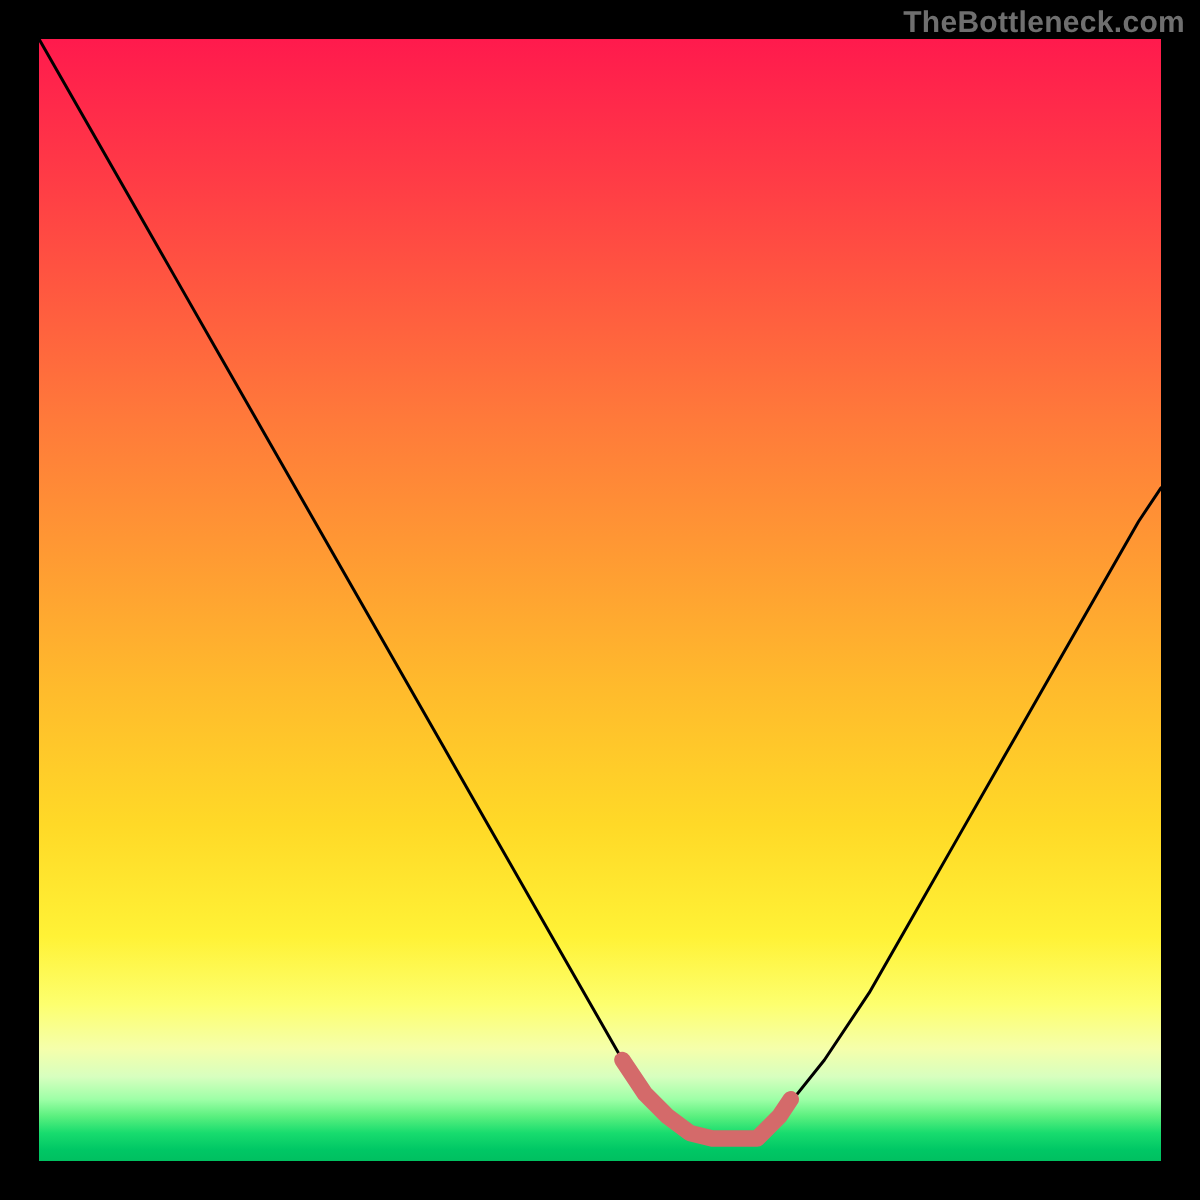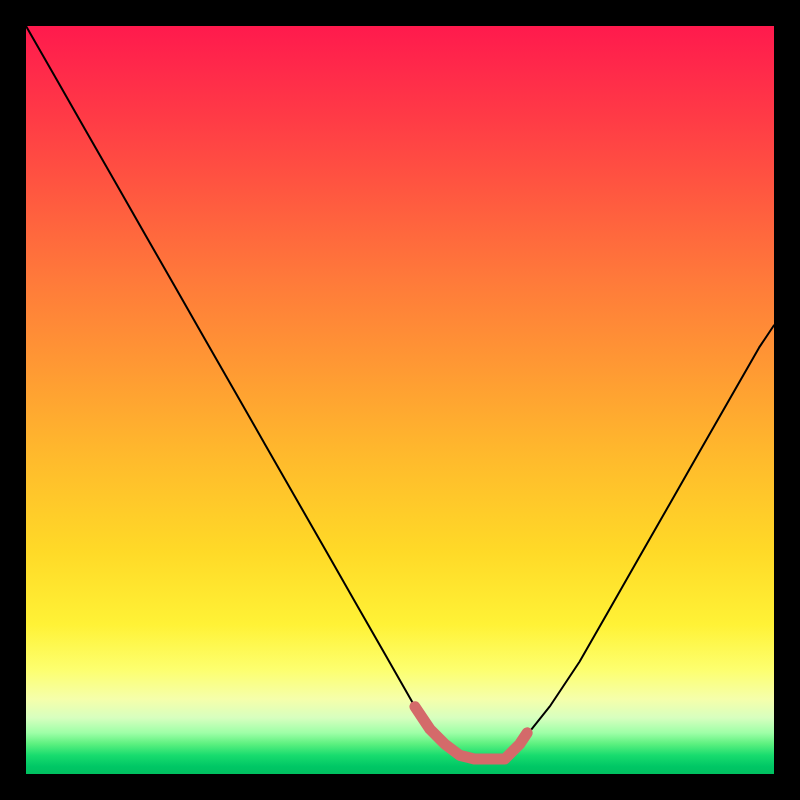--- a/index.html
+++ b/index.html
@@ -67,13 +67,14 @@
 </head>
 <body>
 
 <div class="frame">
   <div class="plot">
     <svg class="curve" viewBox="0 0 748 748" preserveAspectRatio="none">
       <path id="series-main" fill="none" stroke="#000000" stroke-width="2" stroke-linecap="round" stroke-linejoin="round" d="M0.00 0.00 L29.92 52.36 L59.84 104.72 L89.76 157.08 L119.68 209.44 L149.60 261.80 L179.52 314.16 L209.44 366.52 L239.36 418.88 L269.28 471.24 L299.20 523.60 L329.12 575.96 L359.04 628.32 L388.96 680.68 L403.92 703.12 L418.88 718.08 L433.84 729.30 L448.80 733.04 L463.76 733.04 L478.72 733.04 L493.68 718.08 L523.60 680.68 L553.52 635.80 L583.44 583.44 L613.36 531.08 L643.28 478.72 L673.20 426.36 L703.12 374.00 L733.04 321.64 L748.00 299.20"></path>
       <path id="series-highlight" fill="none" stroke="#d46a6a" stroke-width="11" stroke-linecap="round" stroke-linejoin="round" d="M388.96 680.68 L403.92 703.12 L418.88 718.08 L433.84 729.30 L448.80 733.04 L463.76 733.04 L478.72 733.04 L493.68 718.08 L501.16 706.86"></path>
     </svg>
   </div>
+  <div class="watermark">TheBottleneck.com</div>
 </div>
 
 </body></html>

